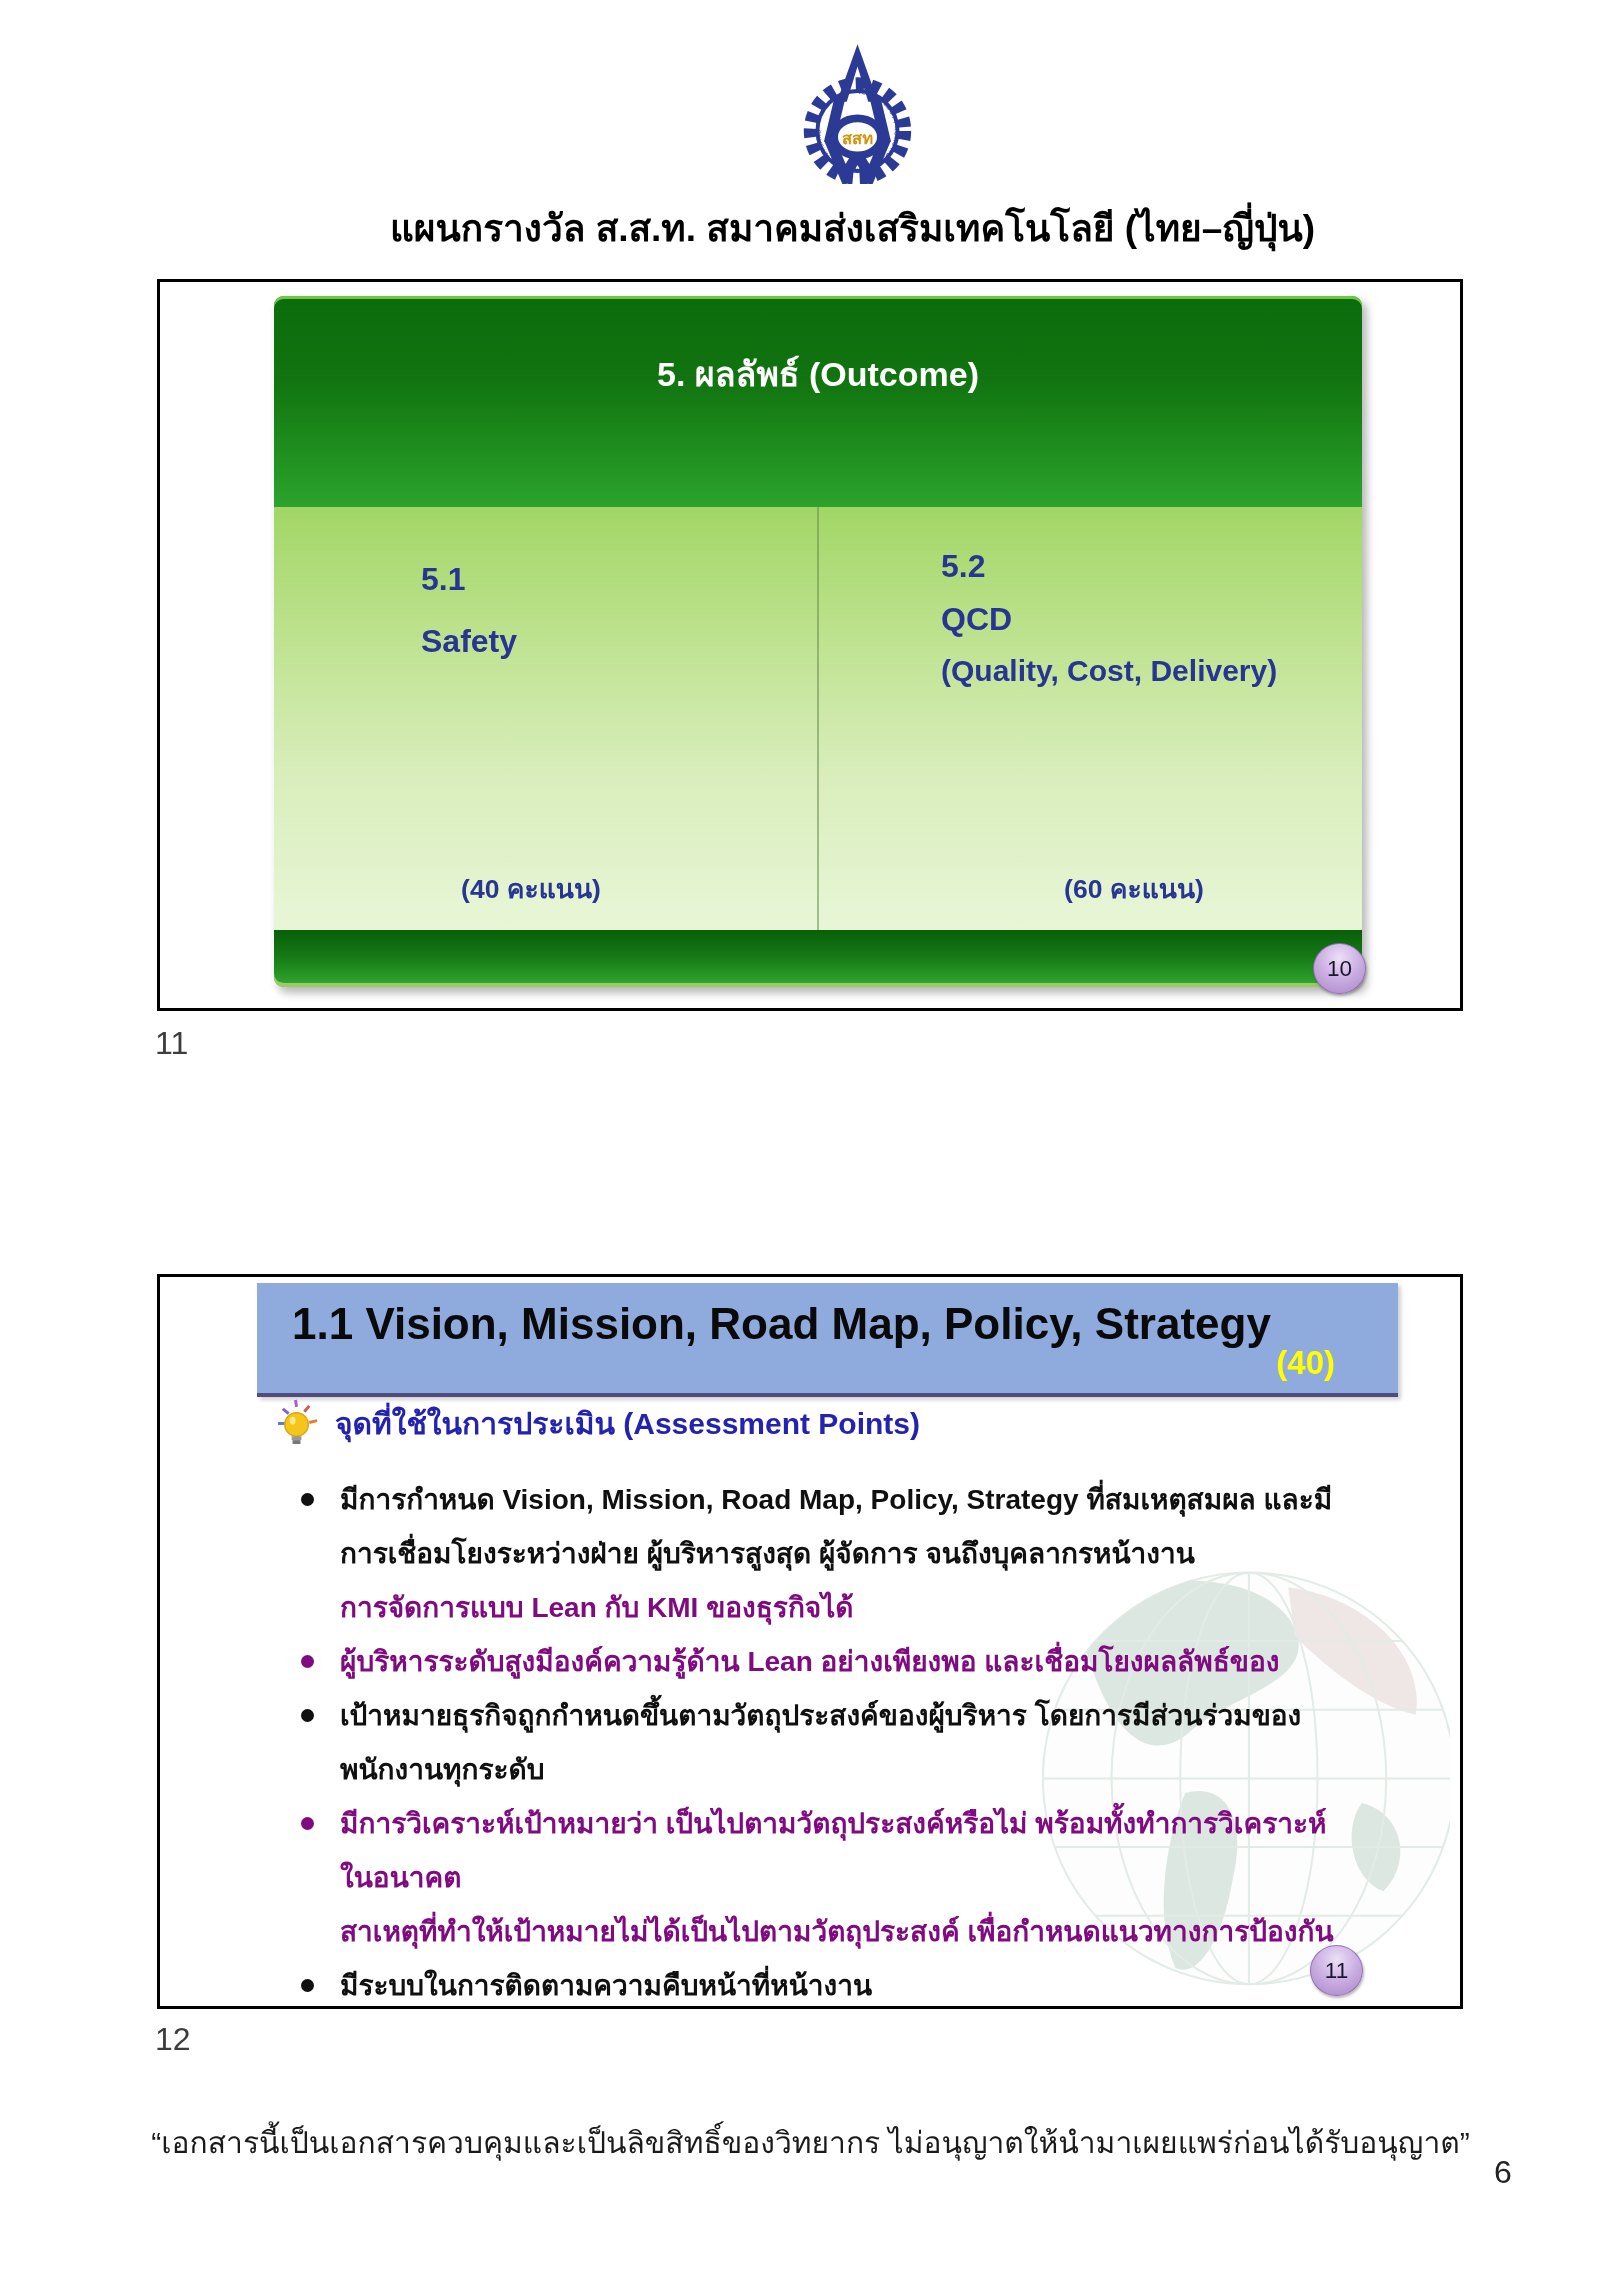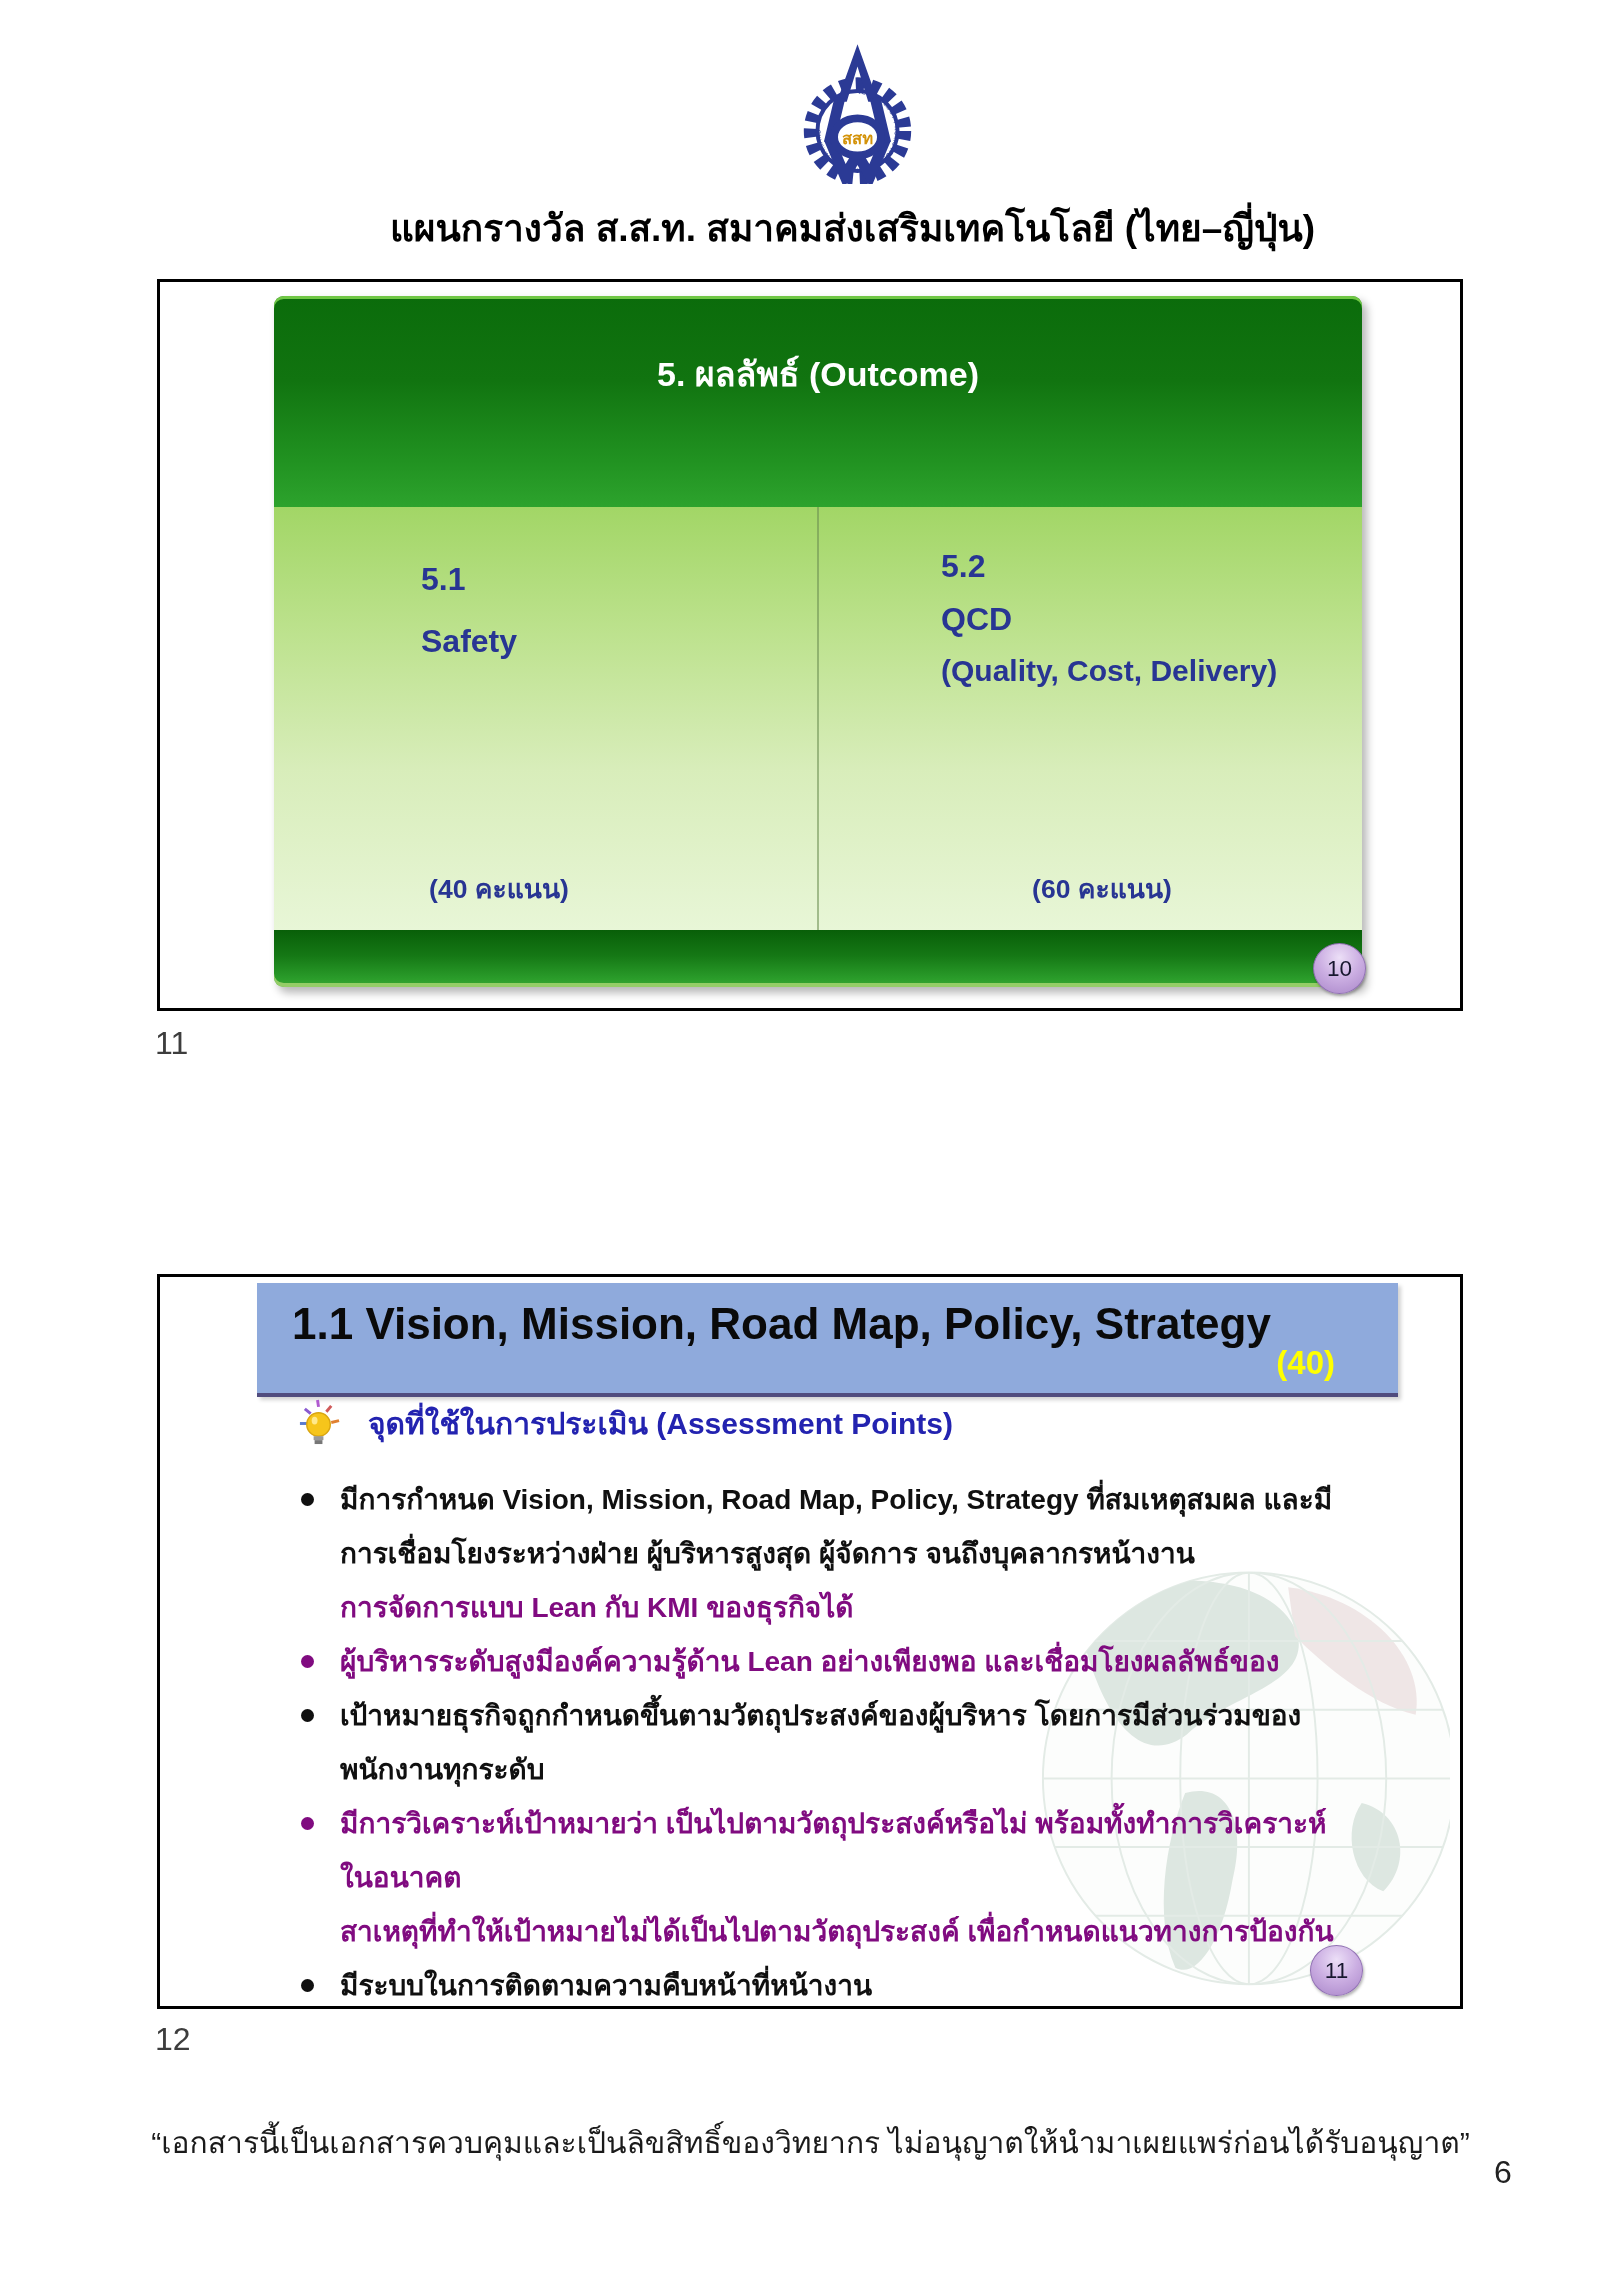--- a/index.html
+++ b/index.html
@@ -41,21 +41,21 @@
     position:absolute; left:0; top:211px; width:100%; height:423px;
     background:linear-gradient(180deg,#a2d666 0%,#bde28e 30%,#d8edba 62%,#e8f6d7 100%);
   }
   .s1-divider { position:absolute; left:543px; top:0; width:2px; height:100%; background:rgba(105,140,80,0.55); }
   .col-num, .col-name, .col-detail, .s1-score { position:absolute; color:#283593; font-weight:bold; white-space:nowrap; }
   .c1-num  { left:147px; top:54px;  font-size:32px; }
   .c1-name { left:147px; top:116px; font-size:32px; }
   .c2-num  { left:667px; top:41px;  font-size:32px; }
   .c2-name { left:667px; top:94px;  font-size:32px; }
   .c2-detail { left:667px; top:147px; font-size:30px; }
-  .s1-score { top:361px; font-size:26.5px; transform:translateX(-50%); }
+  .s1-score { top:361px; font-size:26.5px; transform:translateX(-50%);margin-left:32px; }
   .score-l { left:225px; }
   .score-r { left:828px; }
   .s1-bar {
     position:absolute; left:0; top:634px; width:100%; height:57px;
     border-radius:0 0 9.8px 9.8px;
     background:linear-gradient(180deg,#085f08 0%,#157815 45%,#2a9c2a 85%,#3aa834 100%);
     box-shadow:inset 0 -3.9px 0 rgba(160,210,110,0.9);
   }
 
   
@@ -76,21 +76,21 @@
 
   
   .s2-header {
     position:absolute; left:97px; top:5.9px; width:1141px; height:110px;
     background:#8faadc; border-bottom:4.9px solid #514c7e; box-sizing:content-box;
     box-shadow:2.9px 2.9px 3.9px rgba(0,0,0,0.18); z-index:2;
   }
   .s2-title { position:absolute; left:35px; top:15.7px; font-size:44px; font-weight:bold; color:#0a0a0a; white-space:nowrap; }
   .s2-score { position:absolute; right:63px; top:61px; font-size:33px; font-weight:bold; color:#ffff00; }
   .s2-assess {
-    position:absolute; left:137px; top:120px; display:flex; align-items:center; gap:26px; z-index:2;
+    position:absolute; left:115px; top:120px; display:flex; align-items:center; gap:15px; z-index:2;
   }
   .s2-assess-label { font-size:30px; font-weight:bold; color:#2323b0; white-space:nowrap; }
   .bullets { position:absolute; left:133px; top:196px; width:1137px; z-index:2; }
   .bl {
     position:relative; height:54px; line-height:54px; padding-left:47px;
     font-size:28px; font-weight:bold; color:#101010; white-space:nowrap;
   }
   .bl.p { color:#800b80; }
   .bl.dot::before {
     content:""; position:absolute; left:7.8px; top:19.6px; width:13.7px; height:13.7px;

